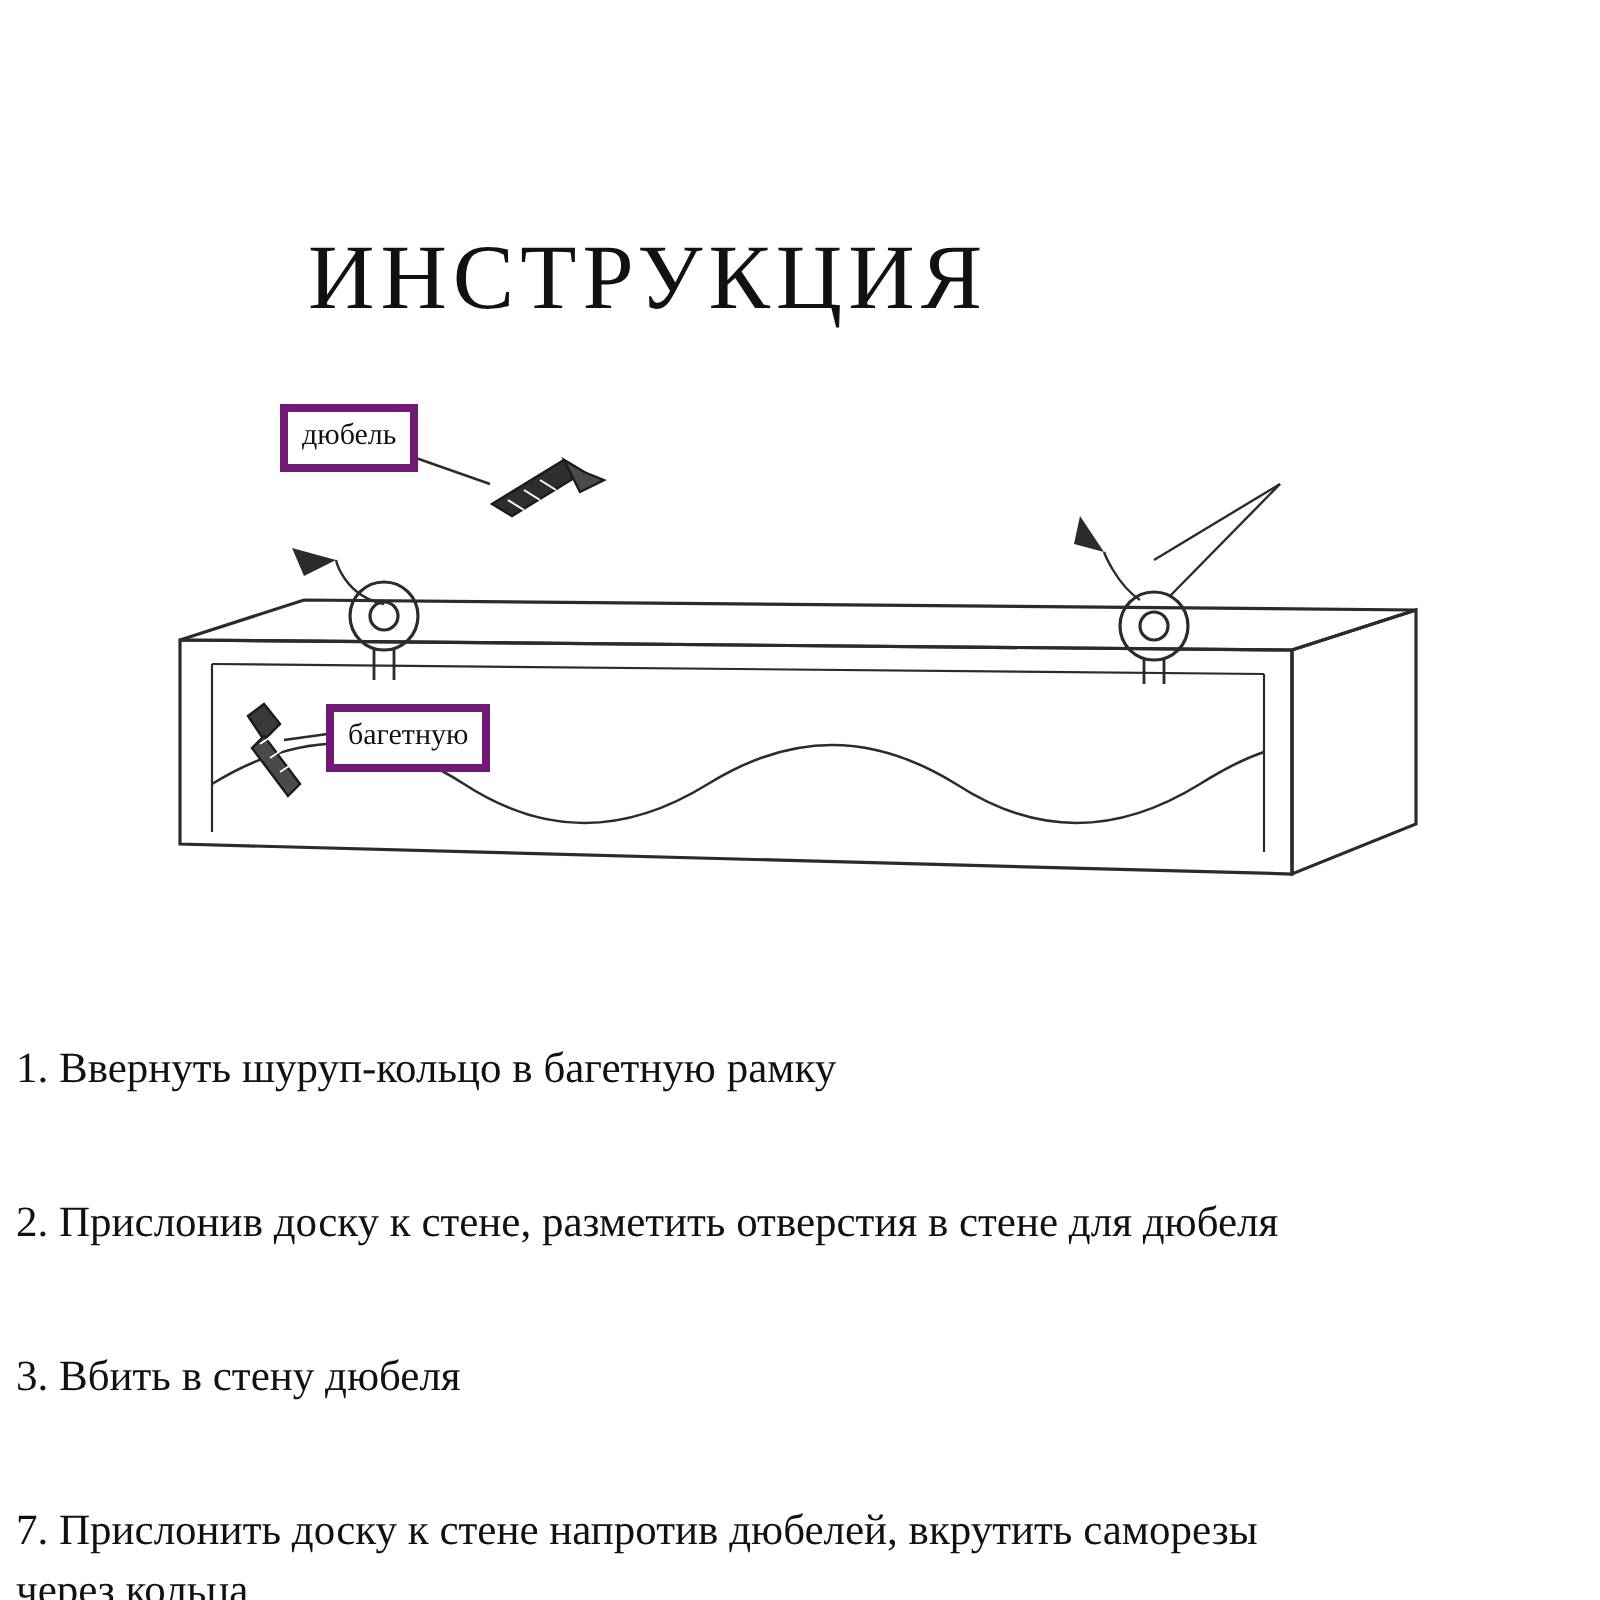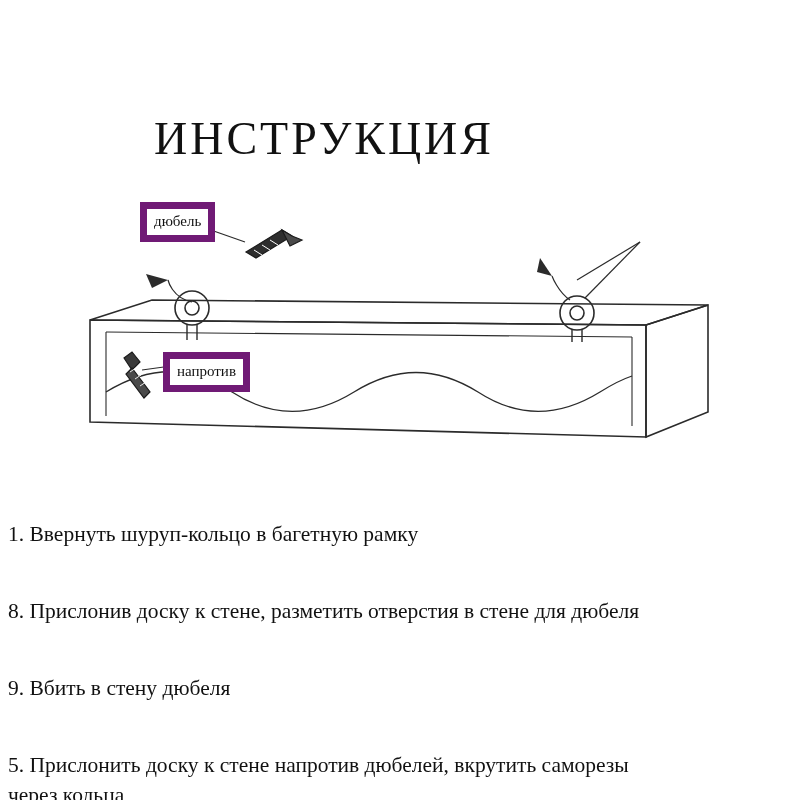--- a/index.html
+++ b/index.html
@@ -36,21 +36,21 @@
     top: 180px;
     left: 40px;
     width: 720px;
     height: 280px;
   }
   .diagram svg {
     display: block;
   }
   .callout {
     position: absolute;
-    border: 7px solid #701a75;
+    border: 4px solid #701a75;
     background: #fff;
     font-family: "Liberation Serif", serif;
     font-size: 15px;
     line-height: 1.1;
     padding: 4px 7px 5px 7px;
     white-space: nowrap;
     color: #111;
   }
   #callout-dowel  { left: 140px; top: 202px; }
   #callout-ring   { left: 604px; top: 220px; }
@@ -147,24 +147,24 @@
       </g>
     </svg>
   </div>
 
   <div class="callout" id="callout-dowel">
     <span>дюбель</span>
   </div>
 
 
   <div class="callout" id="callout-screw">
-    <span>напротив</span>
+    <span>багетную</span>
   </div>
 
   <div class="steps">
     <div class="step">1. Ввернуть шуруп-кольцо в багетную рамку</div>
-    <div class="step">8. Прислонив доску к стене, разметить отверстия в стене для дюбеля</div>
-    <div class="step">9. Вбить в стену дюбеля</div>
-    <div class="step">5. Прислонить доску к стене напротив дюбелей, вкрутить саморезы</div>
+    <div class="step">2. Прислонив доску к стене, разметить отверстия в стене для дюбеля</div>
+    <div class="step">3. Вбить в стену дюбеля</div>
+    <div class="step">7. Прислонить доску к стене напротив дюбелей, вкрутить саморезы</div>
     <div class="step-cont">через кольца</div>
   </div>
 
 </div>
 
 </body></html>

